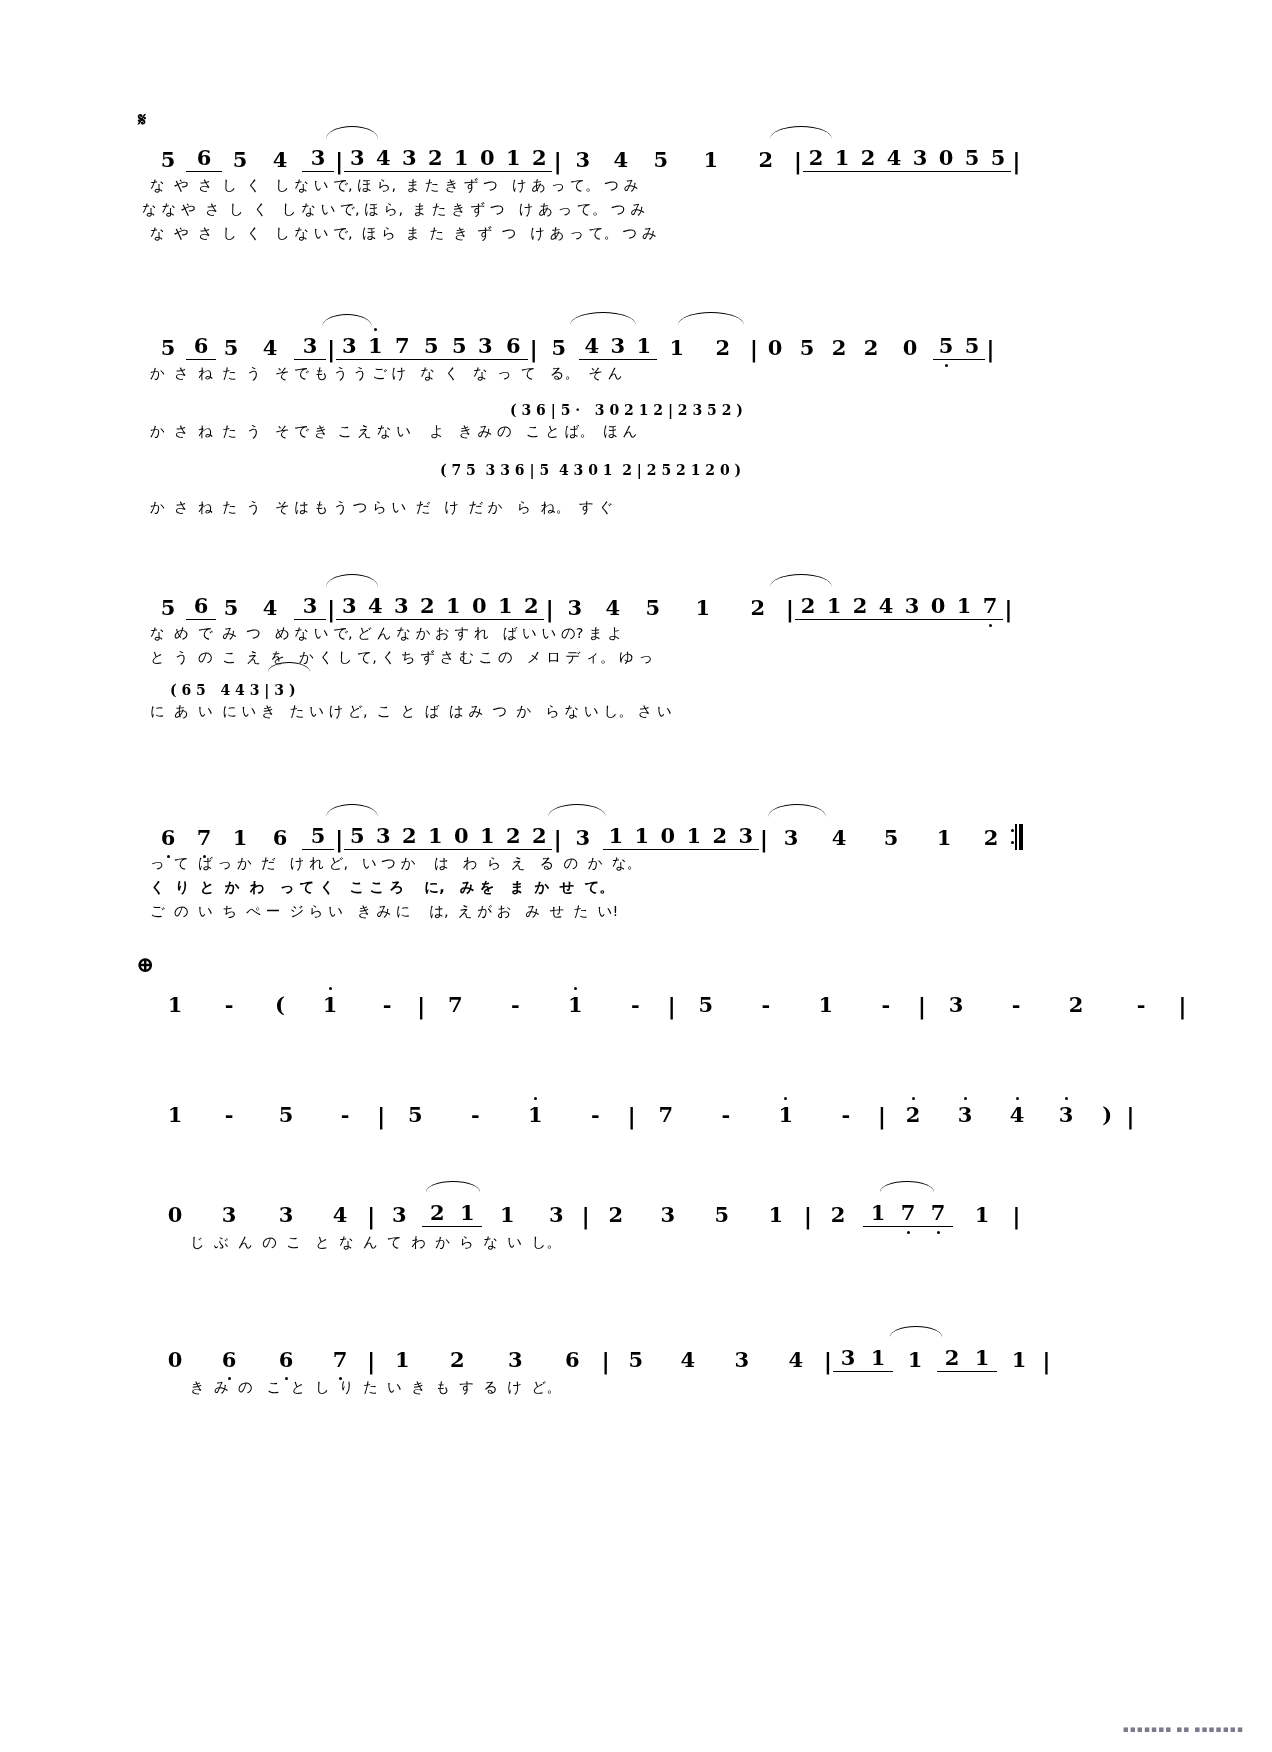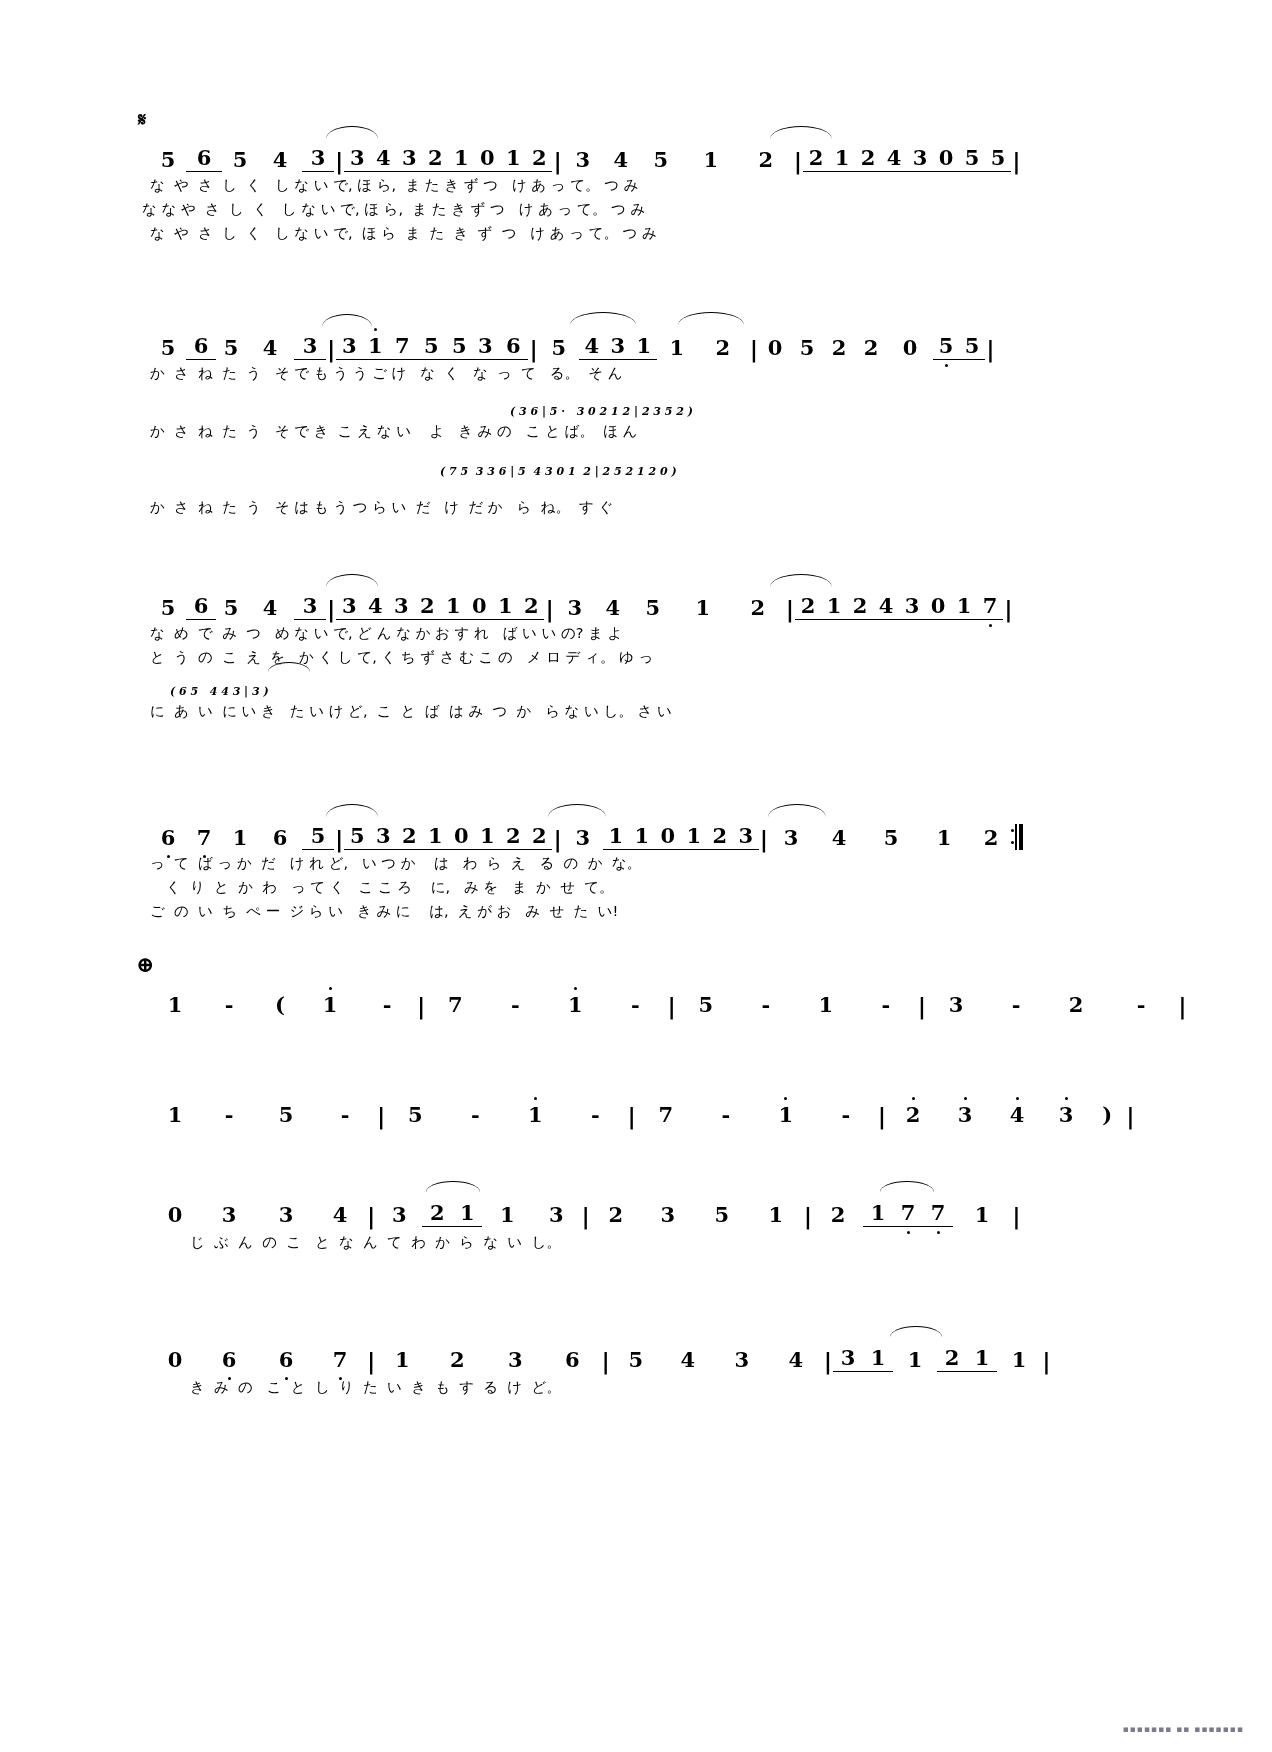--- a/index.html
+++ b/index.html
@@ -44,24 +44,23 @@
     font-family: "DejaVu Sans", sans-serif;
     font-size: 14.5px;
     white-space: pre;
     height: 22px;
   }
   .paren-line {
     display: flex;
     align-items: flex-end;
     font-family: "DejaVu Serif", serif;
     font-weight: bold;
-    font-size: 11px;
+    font-size: 14px;
     white-space: pre;
     height: 26px;
-    font-style: italic;
   }
 
   
   .cell {
     position: relative;
     text-align: center;
     flex: 0 0 auto;
   }
   .bar {
     flex: 0 0 auto;
@@ -312,21 +311,21 @@
       <span class="repeat-end">
         <span class="dots"></span><span class="dots2"></span>
         <span class="thin"></span><span class="thick"></span>
       </span>
     </div>
     <div class="slur" style="left:176px;top:14px;width:52px;"></div>
     <div class="slur" style="left:398px;top:14px;width:58px;"></div>
     <div class="slur" style="left:618px;top:14px;width:58px;"></div>
 
     <div class="lyric-line" style="position:absolute;left:0;top:62px;">っ  て  ば っ か  だ   け れ ど,   い つ か    は   わ  ら  え   る  の  か  な。</div>
-    <div class="lyric-line" style="position:absolute;left:16px;top:86px;">く  り  と  か  わ   っ て く   こ こ ろ    に,   み を   ま  か  せ  て。</div>
+    <div class="lyric-line" style="position:absolute;left:0;top:86px;font-weight:bold;">く  り  と  か  わ   っ て く   こ こ ろ    に,   み を   ま  か  せ  て。</div>
     <div class="lyric-line" style="position:absolute;left:0;top:110px;">ご  の  い  ち  ぺ ー  ジ ら い   き み に    は,  え が お   み  せ  た  い!</div>
   </div>
 
   <div class="system" style="position:absolute;left:150px;top:955px;width:1000px;">
     <div class="coda" style="position:absolute;left:-14px;top:-4px;">⊕</div>
     <div class="note-line" style="position:absolute;left:0;top:28px;">
       <span class="cell" style="width:50px">1</span>
       <span class="cell" style="width:58px">-</span>
       <span class="cell" style="width:44px">(</span>
       <span class="cell dotup" style="width:56px">1</span>

